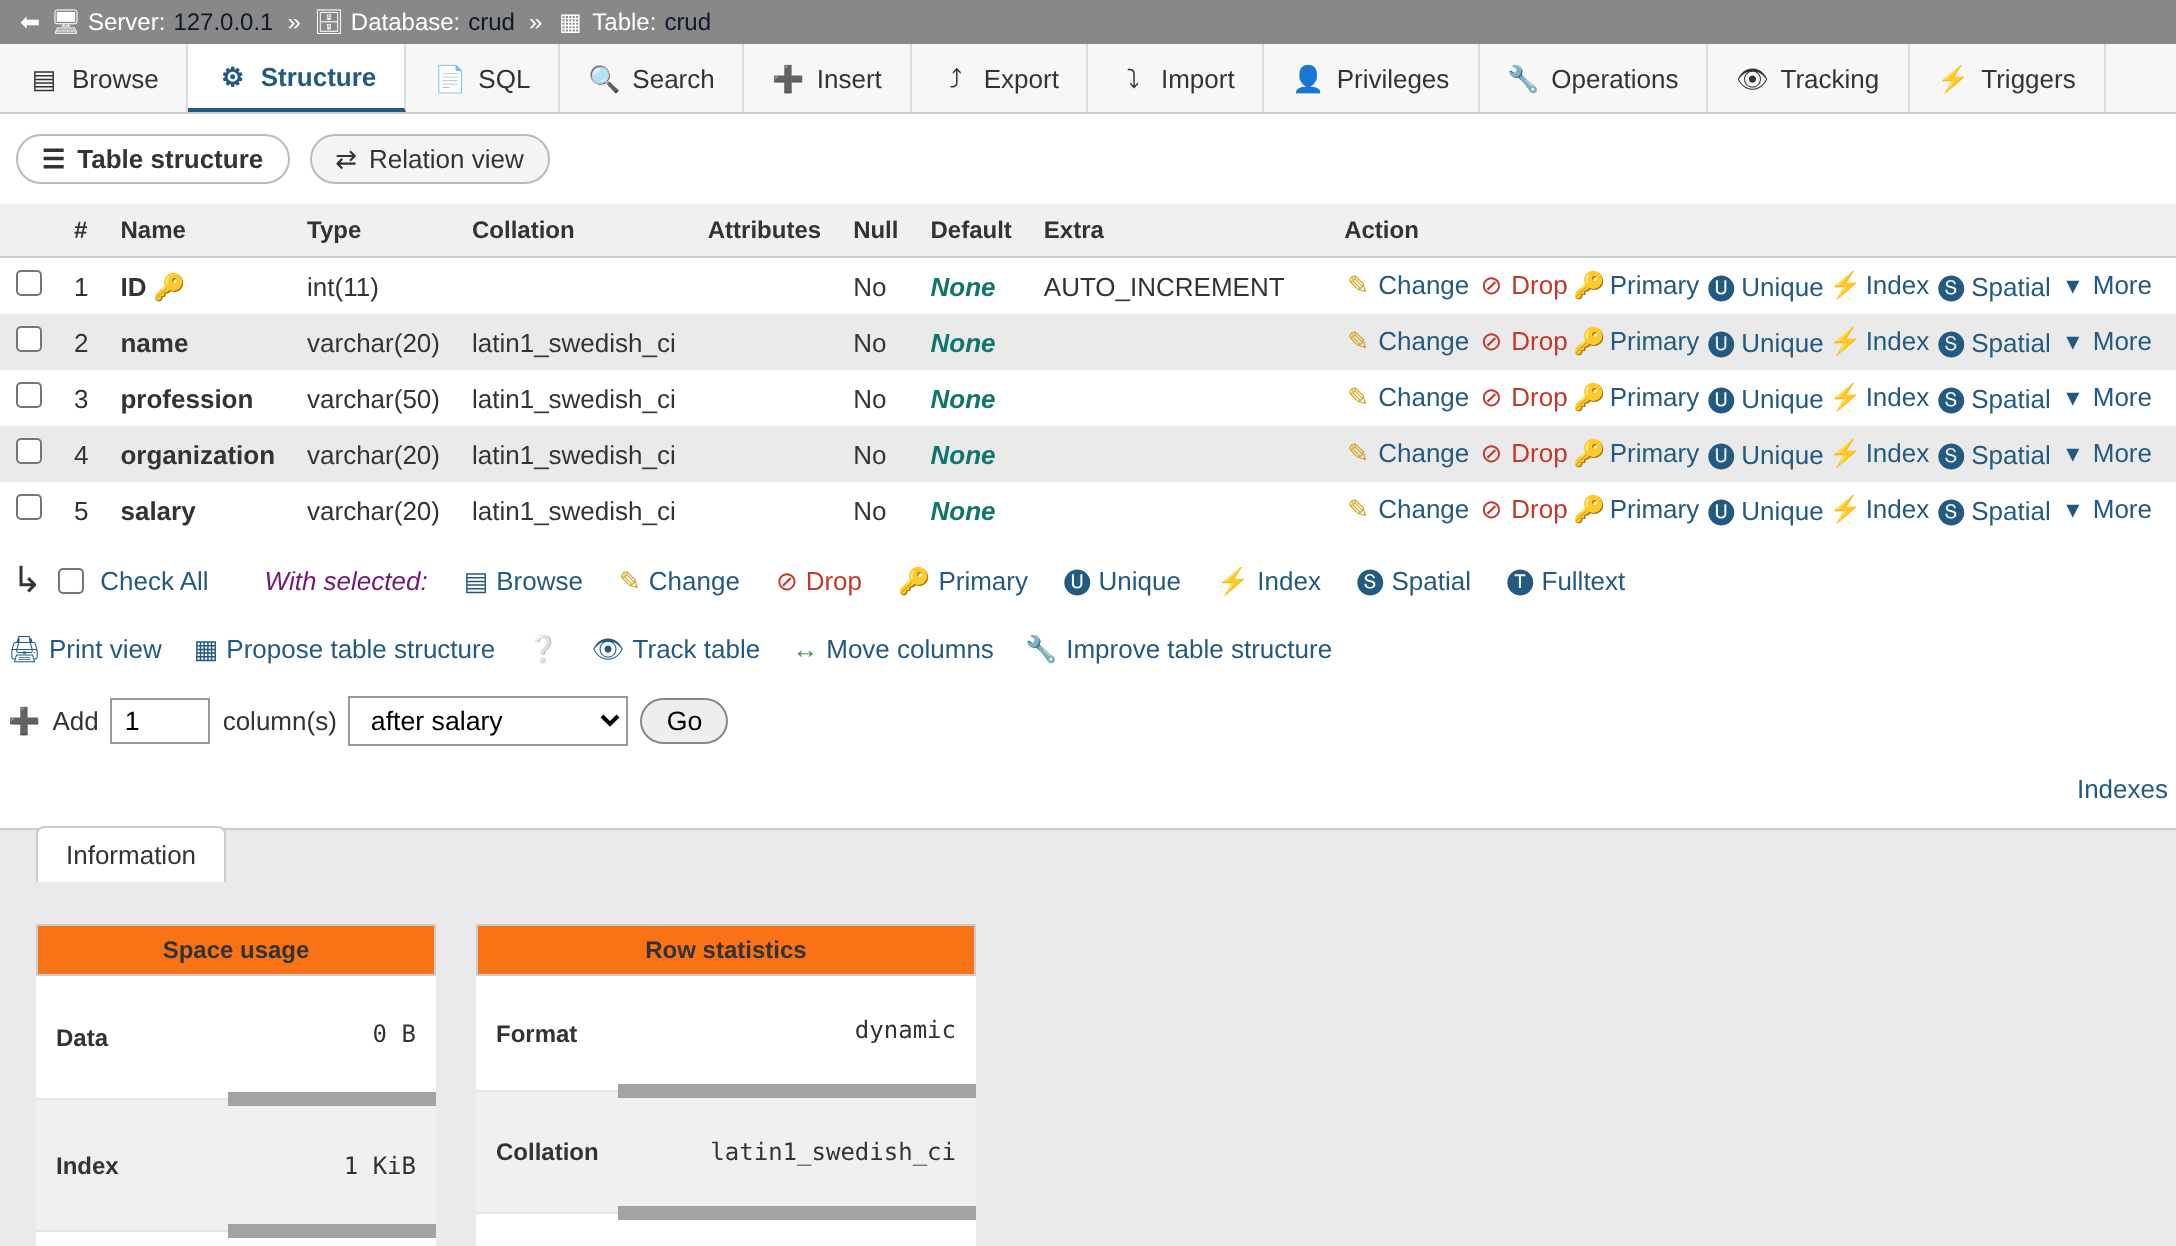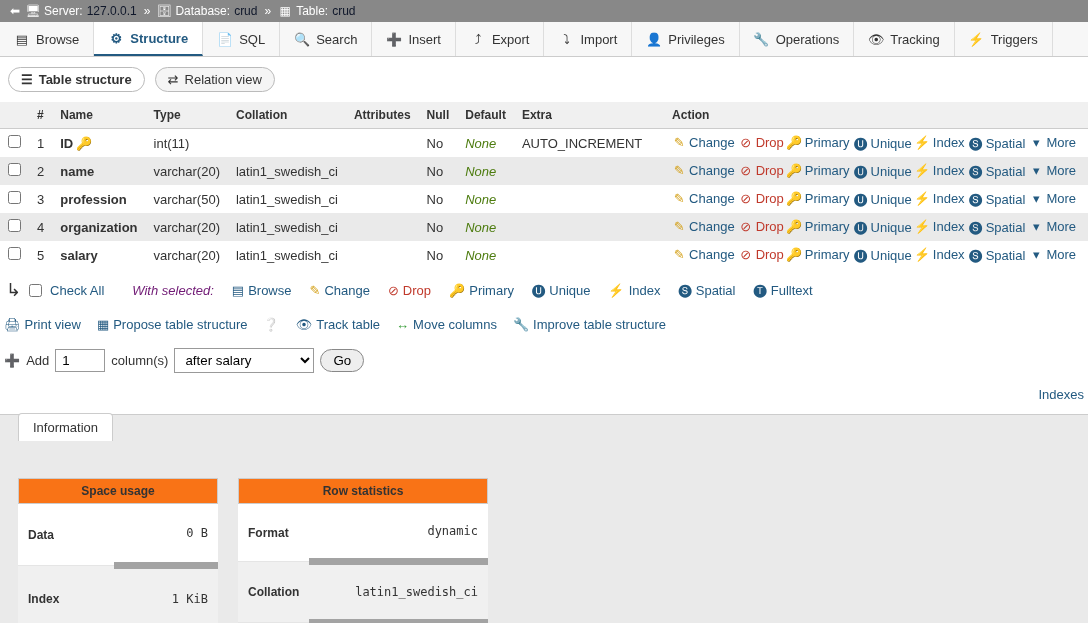--- a/index.html
+++ b/index.html
@@ -19,21 +19,21 @@
 .subtabs { display: flex; gap: 10px; padding: 10px 8px; }
 .subtabs .pill { display: inline-flex; align-items: center; gap: 6px; border: 1px solid #bbb; border-radius: 14px; padding: 4px 12px; background: #f5f5f5; cursor: pointer; }
 .subtabs .pill.active { background: #fff; font-weight: bold; }
 
 .cols-table { width: 100%; border-collapse: collapse; }
 .cols-table th { text-align: left; padding: 6px 8px; background: #f0f0f0; border-bottom: 1px solid #ccc; font-size: 12px; }
 .cols-table td { padding: 6px 8px; vertical-align: middle; }
 .cols-table tbody tr.odd { background: #fff; }
 .cols-table tbody tr.even { background: #eaeaea; }
 .nam { color: #333; }
-.italic { font-style: italic; color: #4d7c0f; }
+.italic { font-style: italic; color: #0f766e; font-weight: bold; }
 .acts { white-space: nowrap; }
 .acts a { display: inline-flex; align-items: center; gap: 3px; margin-right: 4px; }
 .acts .mini { width: 14px; height: 14px; display: inline-flex; align-items: center; justify-content: center; }
 .red { color: #c0392b; }
 .gold { color: #d4a017; }
 
 .arrow-checkall { display: flex; align-items: center; gap: 8px; padding: 10px 6px; flex-wrap: wrap; }
 .arrow { font-size: 18px; }
 .wsel { font-style: italic; color: #701a75; margin-left: 20px; }
 .wslink { display: inline-flex; align-items: center; gap: 4px; margin-left: 10px; }
@@ -42,21 +42,21 @@
 .linkbar a { display: inline-flex; align-items: center; gap: 4px; }
 
 .addrow { display: flex; align-items: center; gap: 6px; padding: 10px 4px; }
 .addrow input[type=text] { width: 50px; padding: 3px 6px; border: 1px solid #999; }
 .addrow select { padding: 3px 6px; border: 1px solid #999; background: #fff; width: 140px; }
 .gobtn { border: 1px solid #888; background: #eee; border-radius: 12px; padding: 3px 12px; cursor: pointer; }
 
 .indexes-link { padding: 4px 4px 12px; text-align: right; }
 
 .info-section { background: #eaeaea; border-top: 1px solid #ccc; padding: 0 0 20px 0; }
-.info-tab { display: inline-block; background: #fff; border: 1px solid #ccc; border-bottom: none; border-radius: 4px 4px 0 0; padding: 6px 14px; margin: -1px 0 16px 18px; position: relative; top: -1px; }
+.info-tab { display: inline-block; background: #fff; border: 1px solid #ccc; border-bottom: none; border-radius: 4px 4px 0 0; padding: 6px 14px; margin: -1px 0 0 18px; position: relative; top: -1px; }
 .info-body { display: flex; gap: 20px; padding: 20px 18px 0; }
 .mini-table { border-collapse: collapse; font-size: 12px; }
 .mini-table caption { background: #f97316; font-weight: bold; padding: 5px; border: 1px solid #ccc; }
 .mini-table th { text-align: left; padding: 4px 10px; font-weight: bold; background: #fff; border-bottom: 1px solid #e5e5e5; }
 .mini-table td { text-align: right; padding: 20px 10px; font-family: monospace; background: #fff; border-bottom: 7px solid #a3a3a3; }
 .mini-table tr.alt th, .mini-table tr.alt td { background: #f0f0f0; }
 input[type=checkbox] { cursor: pointer; }
 </style>
 </head>
 <body>

